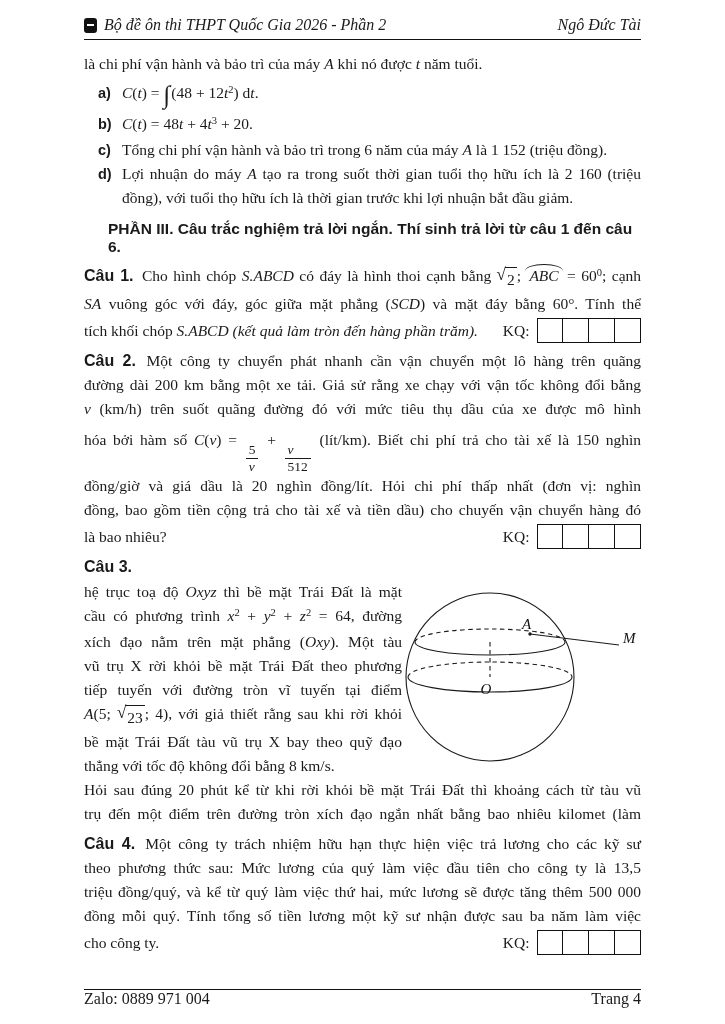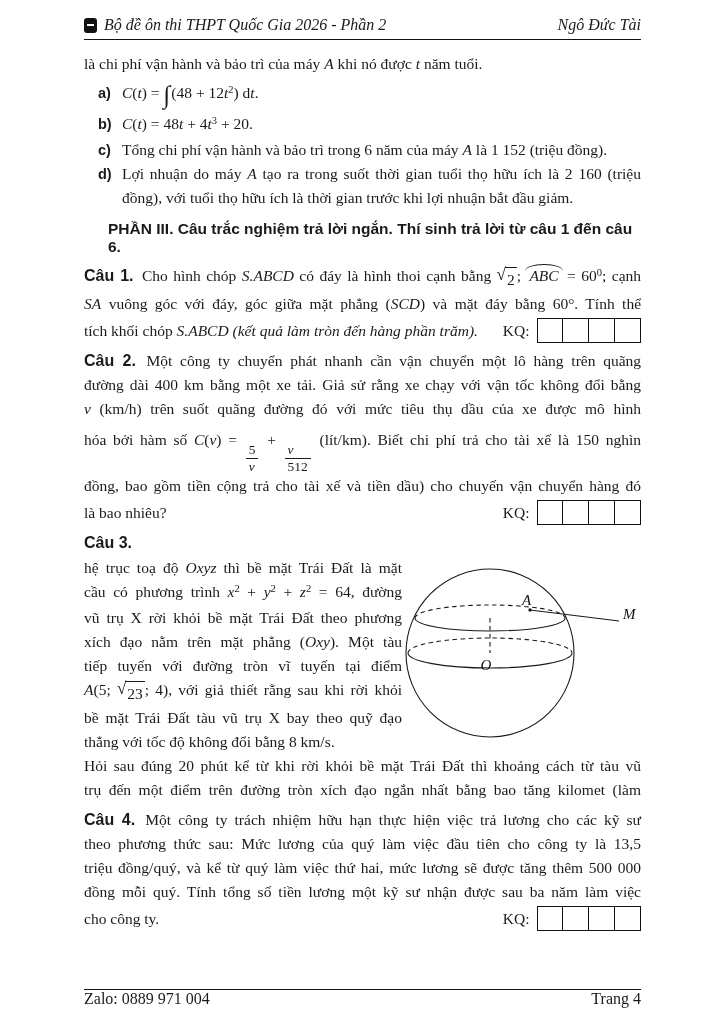--- a/index.html
+++ b/index.html
@@ -130,29 +130,30 @@
               <span class="kq-cell"></span>
               <span class="kq-cell"></span>
             </span>
           </span>
       </div>
     </section>
 
     <section class="q">
       <div>
           <div class="ln j"><span class="qlbl">Câu 2.</span> Một công ty chuyển phát nhanh cần vận chuyển một lô hàng trên quãng</div>
-          <div class="ln j">đường dài 400 km bằng một xe tải. Giả sử rằng xe chạy với vận tốc không đổi bằng</div>
+          <div class="ln j">đường dài 200 km bằng một xe tải. Giả sử rằng xe chạy với vận tốc không đổi bằng</div>
           <div class="ln j"><span class="it">v</span> (km/h) trên suốt quãng đường đó với mức tiêu thụ dầu của xe được mô hình</div>
           <div class="ln j tall">hóa bởi hàm số <span class="it">C</span>(<span class="it">v</span>) = <span class="frac">
               <span class="num">5</span>
               <span class="den"><span class="it">v</span></span>
             </span> + <span class="frac">
               <span class="num"><span class="it">v</span></span>
               <span class="den">512</span>
             </span> (lít/km). Biết chi phí trả cho tài xế là 150 nghìn</div>
+          <div class="ln j">đồng/giờ và giá dầu là 20 nghìn đồng/lít. Hỏi chi phí thấp nhất (đơn vị: nghìn</div>
           <div class="ln j">đồng, bao gồm tiền cộng trả cho tài xế và tiền dầu) cho chuyến vận chuyển hàng đó</div>
         </div>
       <div class="kqrow">
         <span>là bao nhiêu?</span>
         <span class="kq">
             <span>KQ:</span>
             <span class="kq-boxes">
               <span class="kq-cell"></span>
               <span class="kq-cell"></span>
               <span class="kq-cell"></span>
@@ -161,22 +162,22 @@
           </span>
       </div>
     </section>
 
     <section class="q">
       <div class="ln"><span class="qlbl">Câu 3.</span></div>
       <div class="q3cols">
         <div class="q3text">
             <div class="ln j">hệ trục toạ độ <span class="it">Oxyz</span> thì bề mặt Trái Đất là mặt</div>
             <div class="ln j">cầu có phương trình <span class="it">x</span><span class="sup">2</span> + <span class="it">y</span><span class="sup">2</span> + <span class="it">z</span><span class="sup">2</span> = 64, đường</div>
+            <div class="ln j">xích đạo nằm trên mặt phẳng (<span class="it">Oxy</span>). Một tàu</div>
             <div class="ln j">vũ trụ X rời khỏi bề mặt Trái Đất theo phương</div>
-            <div class="ln j">xích đạo nằm trên mặt phẳng (<span class="it">Oxy</span>). Một tàu</div>
             <div class="ln j">tiếp tuyến với đường tròn vĩ tuyến tại điểm</div>
             <div class="ln j"><span class="it">A</span>(5; <span class="sqrt">
                 <span class="rad">√</span>
                 <span class="bar">23</span>
               </span>; 4), với giả thiết rằng sau khi rời khỏi</div>
             <div class="ln j">bề mặt Trái Đất tàu vũ trụ X bay theo quỹ đạo</div>
             <div class="ln">thẳng với tốc độ không đổi bằng 8 km/s.</div>
           </div>
         <div class="q3fig">
           <svg width="242" height="184" viewBox="0 0 242 184">
@@ -189,21 +190,21 @@
             <line class="stk" x1="128" y1="52" x2="217" y2="63"></line>
             <circle cx="128" cy="52" r="1.7" fill="#1a1a1a"></circle>
             <text class="flbl" x="120" y="47">A</text>
             <text class="flbl" x="84" y="112" text-anchor="middle">O</text>
             <text class="flbl" x="221" y="61">M</text>
           </svg>
         </div>
       </div>
       <div>
           <div class="ln j">Hỏi sau đúng 20 phút kể từ khi rời khỏi bề mặt Trái Đất thì khoảng cách từ tàu vũ</div>
-          <div class="ln j">trụ đến một điểm trên đường tròn xích đạo ngắn nhất bằng bao tăng kilomet (làm</div>
+          <div class="ln j">trụ đến một điểm trên đường tròn xích đạo ngắn nhất bằng bao nhiêu kilomet (làm</div>
         </div>
     </section>
 
     <section class="q">
       <div>
           <div class="ln j"><span class="qlbl">Câu 4.</span> Một công ty trách nhiệm hữu hạn thực hiện việc trả lương cho các kỹ sư</div>
           <div class="ln j">theo phương thức sau: Mức lương của quý làm việc đầu tiên cho công ty là 13,5</div>
           <div class="ln j">triệu đồng/quý, và kể từ quý làm việc thứ hai, mức lương sẽ được tăng thêm 500 000</div>
           <div class="ln j">đồng mỗi quý. Tính tổng số tiền lương một kỹ sư nhận được sau ba năm làm việc</div>
         </div>

